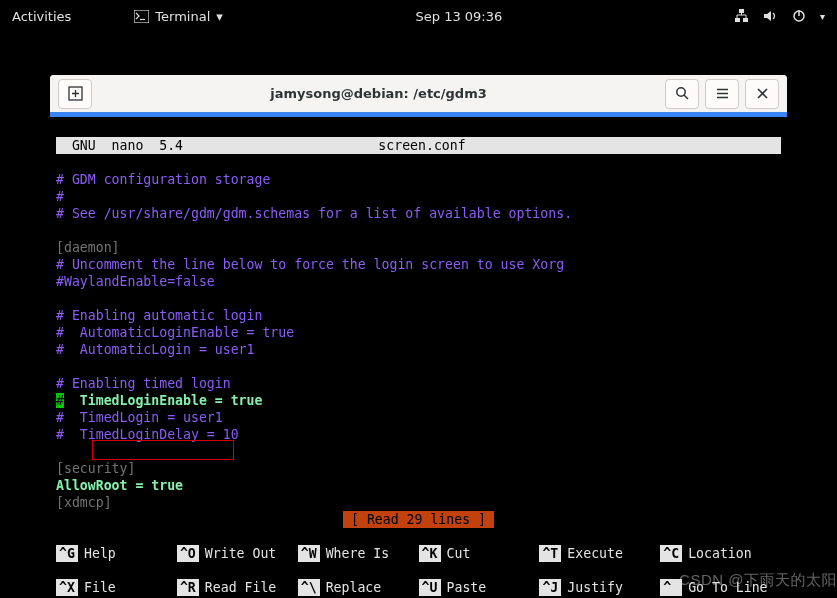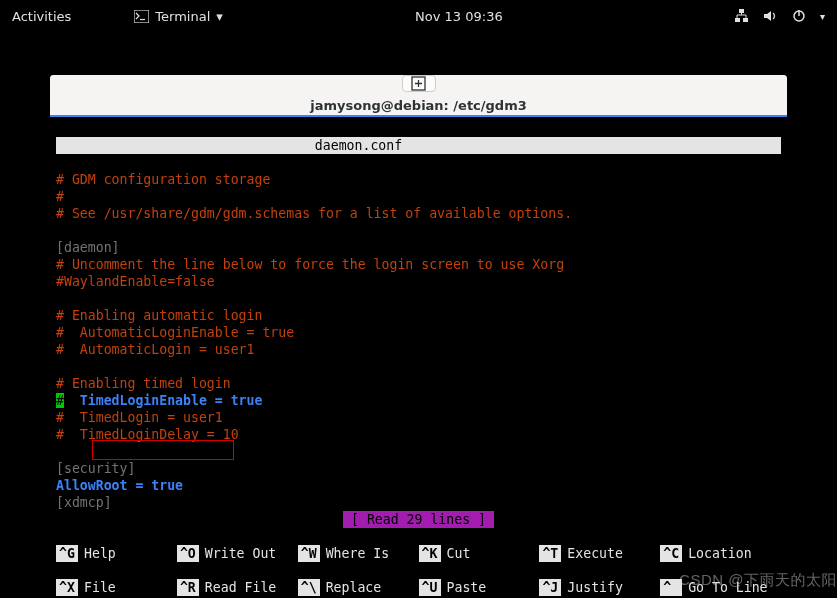--- a/index.html
+++ b/index.html
@@ -36,22 +36,21 @@
     box-shadow:0 4px 20px rgba(0,0,0,.4);
     overflow:hidden;
   }
   .titlebar {
     height:42px;
     display:flex;
     align-items:center;
     padding:0 8px;
     gap:6px;
     background:#f5f4f3;
-    border-bottom:2px solid #3b82f6;
-    flex-direction:column;
+    border-bottom:5px solid #3b82f6;
   }
   .tb-btn {
     width:34px; height:30px;
     border:1px solid #cfccc7;
     border-radius:4px;
     background:#fdfcfb;
     display:flex; align-items:center; justify-content:center;
     color:#2e3436;
   }
   .tb-title { flex:1; text-align:center; font-size:13px; color:#2e3436; font-weight:bold; }
@@ -63,40 +62,40 @@
     line-height:17px;
     padding:3px 6px 3px 6px;
     color:#d0d0d0;
     position:relative;
     width:100%;
     white-space:pre;
   }
   .hdr-bar { background:#e4e4e4; color:#000; display:flex; }
   .hdr-left { flex:0 0 auto; }
   .hdr-file { flex:1; text-align:center; }
-  .cyan { color:#c2410c; }
-  .cyanB { color:#3b82f6; font-weight:bold; }
+  .cyan { color:#8b5cf6; }
+  .cyanB { color:#86efac; font-weight:bold; }
   .green { color:#737373; font-weight:normal; }
   .cursor-bg { background:#00c800; color:#000; }
   .box {
     position:absolute;
     border:1.5px solid #d40000;
     left:42px; top:323px;
     width:142px; height:20px;
     pointer-events:none;
   }
   .anno {
     position:absolute;
     left:241px; top:319px;
     color:#d40000;
     font-size:20px;
     font-family:"Microsoft YaHei","PingFang SC",sans-serif;
   }
   .status-bar { display:flex; justify-content:center; }
-  .status-pill { background:#a21caf; color:#000; padding:0 8px; }
+  .status-pill { background:#c2410c; color:#000; padding:0 8px; }
   .shortcuts { display:grid; grid-template-columns:repeat(6,1fr); color:#e4e4e4; }
   .sc { display:flex; align-items:center; }
   .kc { background:#e4e4e4; color:#000; padding:0 2px; margin-right:6px; min-width:22px; text-align:center; display:inline-block; font-weight:bold; }
   .watermark {
     position:absolute;
     right:0; bottom:8px;
     color:rgba(220,220,220,.45);
     font-size:15px;
     font-family:"Microsoft YaHei","PingFang SC",sans-serif;
     letter-spacing:.5px;
@@ -114,21 +113,21 @@
             <rect x="0" y="0" width="15" height="13" fill="none" stroke="#e0e0e0" stroke-width="1.2"></rect>
             <path d="M2 3 L5 6 L2 9" stroke="#e0e0e0" fill="none" stroke-width="1.2"></path>
             <line x1="6" y1="9.5" x2="11" y2="9.5" stroke="#e0e0e0" stroke-width="1.2"></line>
           </svg>
       </span>
       <span>Terminal</span>
       <span class="icon">▾</span>
     </span>
   </div>
   <div class="topbar-center">
-    <span>Nov 13  09:36</span>
+    <span>Sep 13  09:36</span>
   </div>
   <div class="topbar-right">
     <span class="icon">
       <svg width="15" height="14" viewBox="0 0 15 14">
           <rect x="5" y="0" width="5" height="4" fill="#e0e0e0"></rect>
           <rect x="1" y="9" width="5" height="4" fill="#e0e0e0"></rect>
           <rect x="9" y="9" width="5" height="4" fill="#e0e0e0"></rect>
           <path d="M7.5 4 V6 M3 9 V6 H12 V9" stroke="#e0e0e0" fill="none" stroke-width="1"></path>
         </svg>
     </span>
@@ -175,21 +174,21 @@
       <div class="tb-btn">
         <svg width="13" height="13" viewBox="0 0 13 13">
             <line x1="2" y1="2" x2="11" y2="11" stroke="#2e3436" stroke-width="1.6"></line>
             <line x1="11" y1="2" x2="2" y2="11" stroke="#2e3436" stroke-width="1.6"></line>
           </svg>
       </div>
     </div>
   </div>
 
   <div class="term">
-<div class="hdr-bar"><span class="hdr-file">daemon.conf</span><span style="width:120px"></span></div>
+<div class="hdr-bar"><span class="hdr-left">  <span>GNU  nano  5.4</span></span><span class="hdr-file">screen.conf</span><span style="width:120px"></span></div>
 <span class="cyan"># GDM configuration storage</span>
 <span class="cyan">#</span>
 <span class="cyan"># See /usr/share/gdm/gdm.schemas for a list of available options.</span>
 <span> </span>
 <span class="green">[daemon]</span>
 <span class="cyan"># Uncomment the line below to force the login screen to use Xorg</span>
 <span class="cyan">#WaylandEnable=false</span>
 <span> </span>
 <span class="cyan"># Enabling automatic login</span>
 <span class="cyan">#  AutomaticLoginEnable = true</span>

